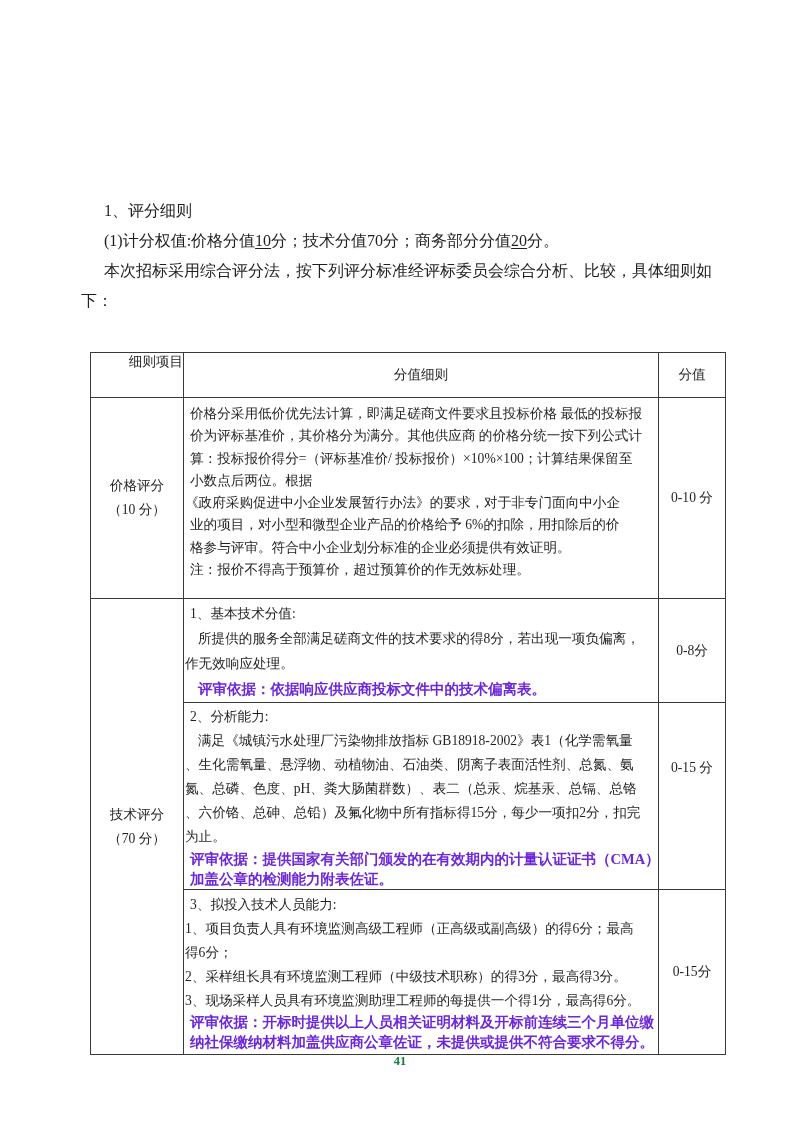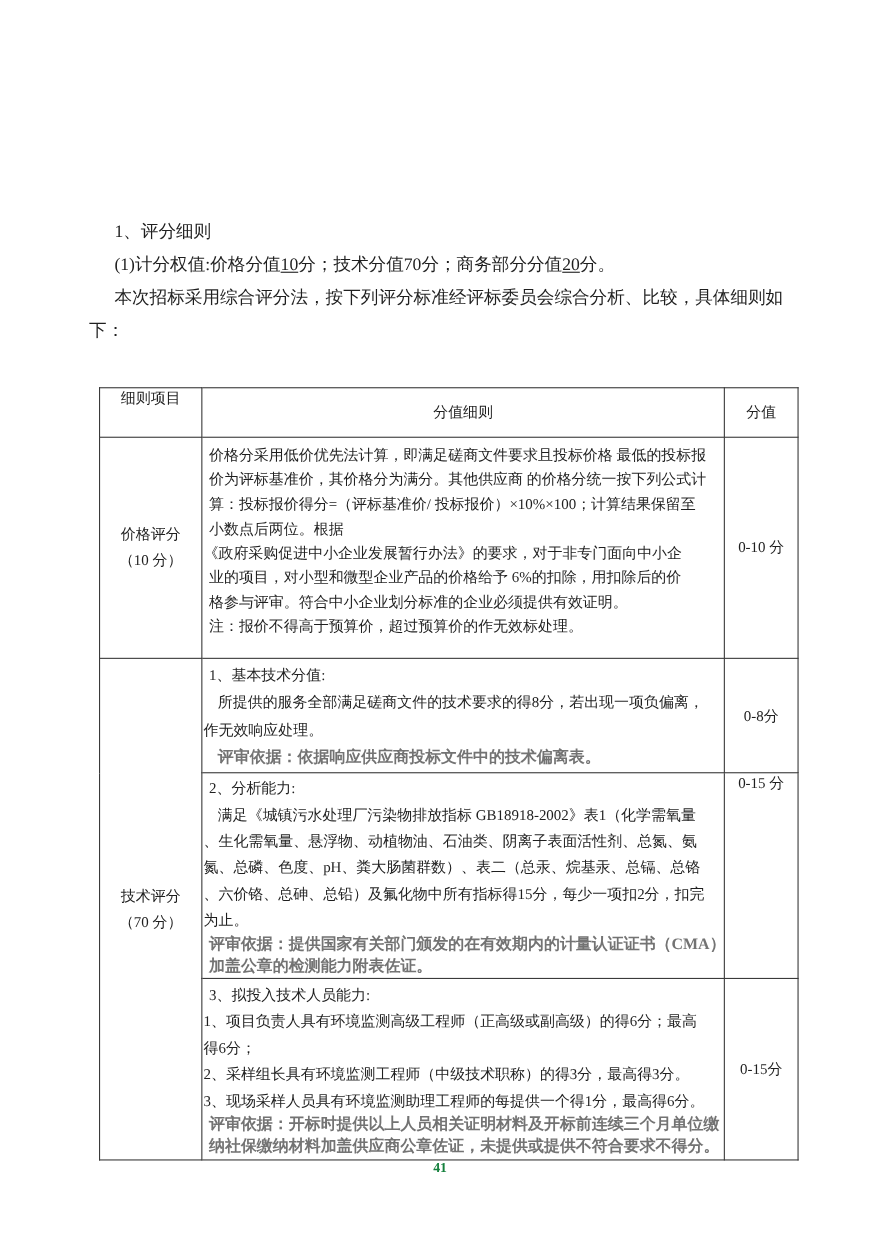--- a/index.html
+++ b/index.html
@@ -49,53 +49,54 @@
   .cw1{width:92px;}
   .cw2{width:474px;}
   .cw3{width:66px;}
 
   tr.hr{height:45px;}
   tr.r1{height:201px;}
   tr.r2{height:103px;}
   tr.r3{height:187px;}
   tr.r4{height:165px;}
 
-  td.th-left{vertical-align:top;text-align:center;padding:3px 0 0 4px;}
+  td.th-left{vertical-align:top;text-align:right;padding:3px 0 0 4px;}
   td.th-center{vertical-align:middle;text-align:center;}
 
   td.item{
     vertical-align:middle;text-align:center;
     line-height:24px;
   }
 
   td.body{vertical-align:top;}
   .tline{white-space:pre;}
   .tline.i0{padding-left:1px;}
   .tline.i1{padding-left:6px;}
   .tline.i2{padding-left:14px;}
-  .tline.b{font-weight:bold;font-size:14.5px;color:#737373;}
+  .tline.b{font-weight:bold;font-size:14.5px;color:#6d28d9;}
 
   tr.r1 td.body{padding-top:5px;}
   tr.r1 .tline{line-height:22.3px;}
   tr.r2 td.body{padding-top:2px;}
   tr.r2 .tline{line-height:25px;}
   tr.r2 .tline.b{line-height:26px;}
   tr.r3 td.body{padding-top:2px;}
   tr.r3 .tline{line-height:24px;}
   tr.r3 .tline.b{line-height:20px;}
   tr.r4 td.body{padding-top:3px;}
   tr.r4 .tline{line-height:24px;}
   tr.r4 .tline.b{line-height:19.5px;}
 
   td.score{
     vertical-align:middle;text-align:center;
     white-space:nowrap;
   }
   td.score.score-top{
     vertical-align:top;
+    padding-top:56px;
   }
 
   .pagenum{
     position:absolute;top:1054px;left:0;right:0;
     text-align:center;
     font-size:12.5px;
     font-weight:bold;
     color:#15803d;
   }
 </style>

